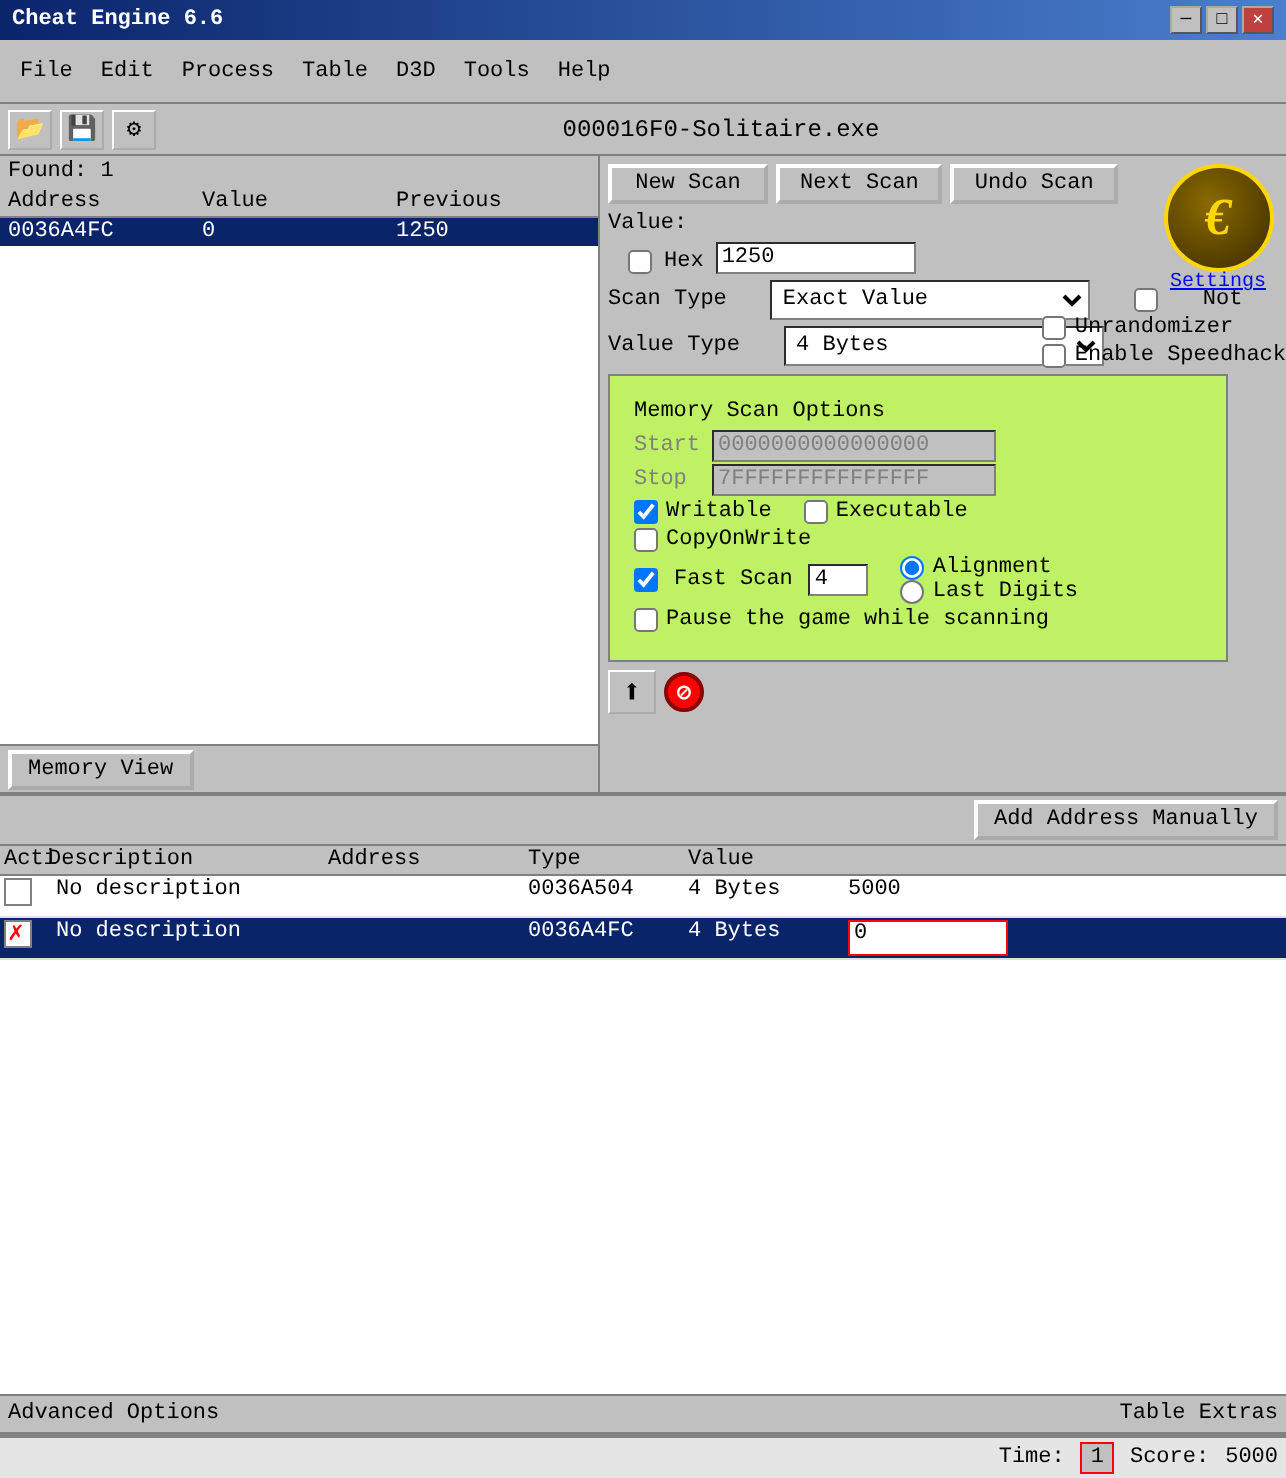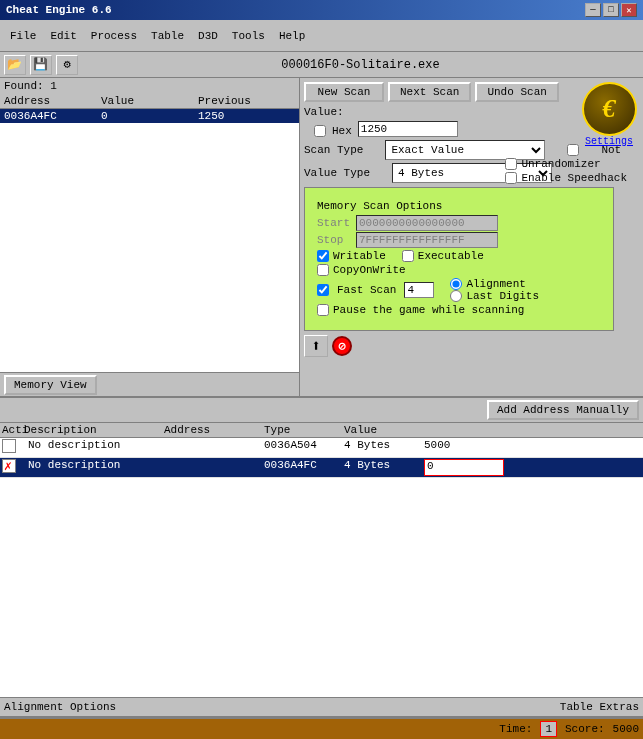--- a/index.html
+++ b/index.html
@@ -257,21 +257,21 @@
     }
     .address-table-row.highlighted .value-cell {
       background: white;
       color: #000;
       border: 1px solid red;
     }
 
     
     .status-bar {
       height: 22px;
-      background: #a16207;
+      background: #e5e5e5;
       border-top: 2px solid #808080;
       display: flex;
       align-items: center;
       padding: 0 4px;
       font-size: 11px;
       justify-content: space-between;
     }
 
     .time-box {
       border: 1px solid red;
@@ -489,21 +489,21 @@
           <select class="dropdown">
             <option>4 Bytes</option>
             <option>1 Byte</option>
             <option>2 Bytes</option>
             <option>8 Bytes</option>
             <option>Float</option>
             <option>Double</option>
           </select>
         </div>
 
-        <div style="position:absolute; right:16px; top:80px;">
+        <div style="position:absolute; right:0; top:80px;">
           <div class="checkbox-row">
             <input type="checkbox" style="">
             <span>Unrandomizer</span>
           </div>
           <div class="checkbox-row">
             <input type="checkbox" style="">
             <span>Enable Speedhack</span>
           </div>
         </div>
 
@@ -596,21 +596,21 @@
         <div style="padding-left:4px; grid-column: 2 / 4;">No description</div>
         <div>0036A4FC</div>
         <div>4 Bytes</div>
         <div class="value-cell" style="border:1px solid red; background:white; color:#000; display:inline-block; padding:0 2px; min-width:20px;">0</div>
       </div>
 
       <div style="flex:1; background:white;"></div>
     </div>
 
     <div style="background:#c0c0c0; border-top:1px solid #808080; border-bottom:1px solid #808080; display:flex; justify-content:space-between; padding:1px 4px; height:20px; align-items:center;">
-      <span>Alignment Options</span>
+      <span>Advanced Options</span>
       <span>Table Extras</span>
     </div>
 
     <div class="status-bar">
       <div></div>
       <div style="display:flex; gap:8px; align-items:center;">
         <span>Time:</span>
         <span class="time-box">1</span>
         <span>Score:</span>
         <span>5000</span>

